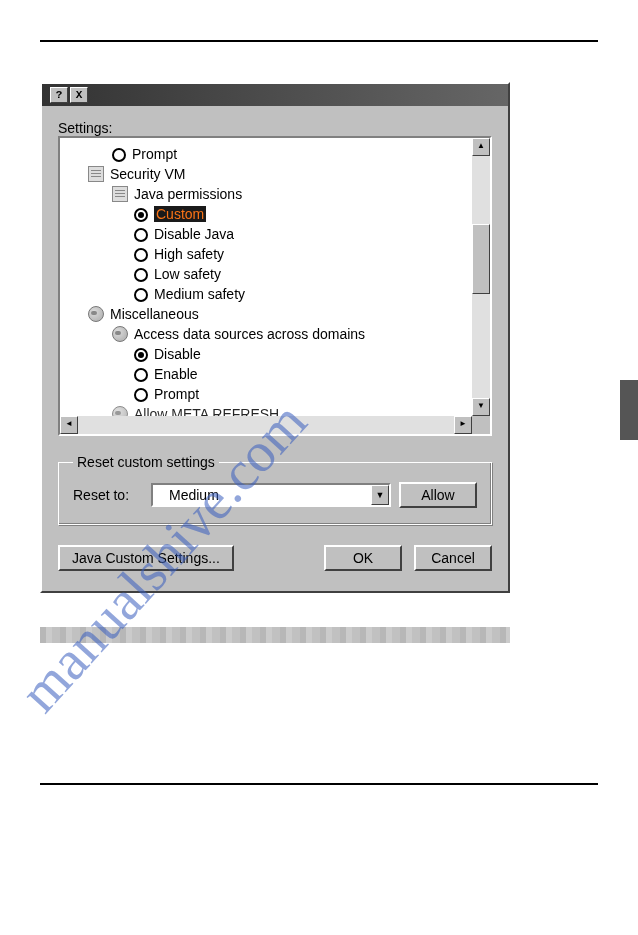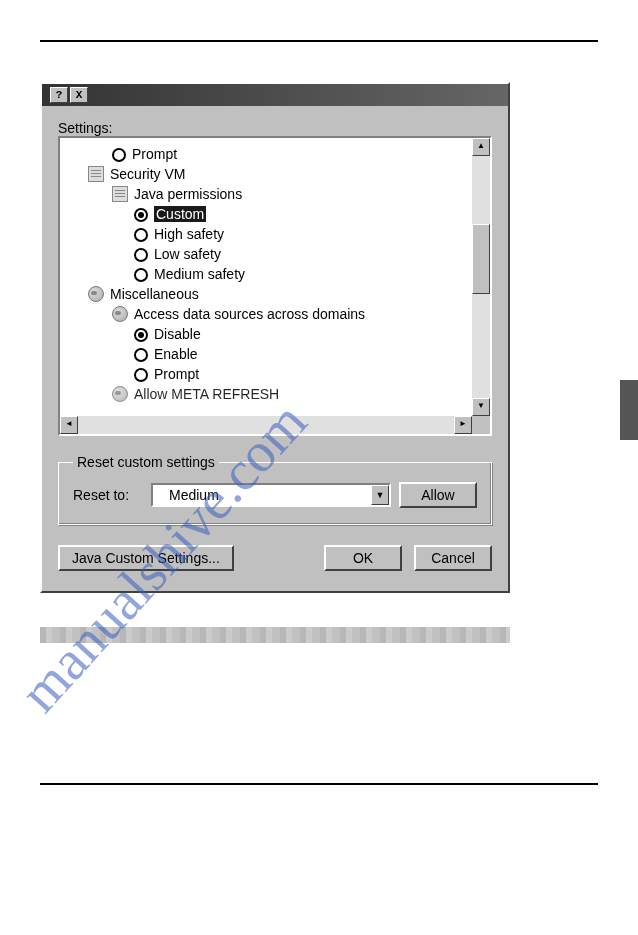--- a/index.html
+++ b/index.html
@@ -165,21 +165,21 @@
     background: #fff;
   }
   .radio .dot {
     width: 6.5px; height: 6.5px; border-radius:50%; background:#000;
     display:none;
   }
   .radio.sel .dot { display: block; }
   .node .txt {}
   .node .txt.hl {
     background: #1a1a1a;
-    color: #ffffff;
+    color: #f97316;
     padding: 0 2px;
   }
 
   .doc-icon {
     background: #ddd;
     border: 1px solid #888;
     position: relative;
   }
   .doc-icon::after {
     content: "";
@@ -315,20 +315,24 @@
         <div class="node i2">
           <span class="icon doc-icon"></span>
           <span class="txt">Java permissions</span>
         </div>
 
         <div class="node i3">
           <span class="radio sel">
               <span class="dot"></span>
             </span>
           <span class="txt hl">Custom</span>
+        </div>
+        <div class="node i3">
+          <span class="radio"></span>
+          <span class="txt">Disable Java</span>
         </div>
         <div class="node i3">
           <span class="radio"></span>
           <span class="txt">High safety</span>
         </div>
         <div class="node i3">
           <span class="radio"></span>
           <span class="txt">Low safety</span>
         </div>
         <div class="node i3">

